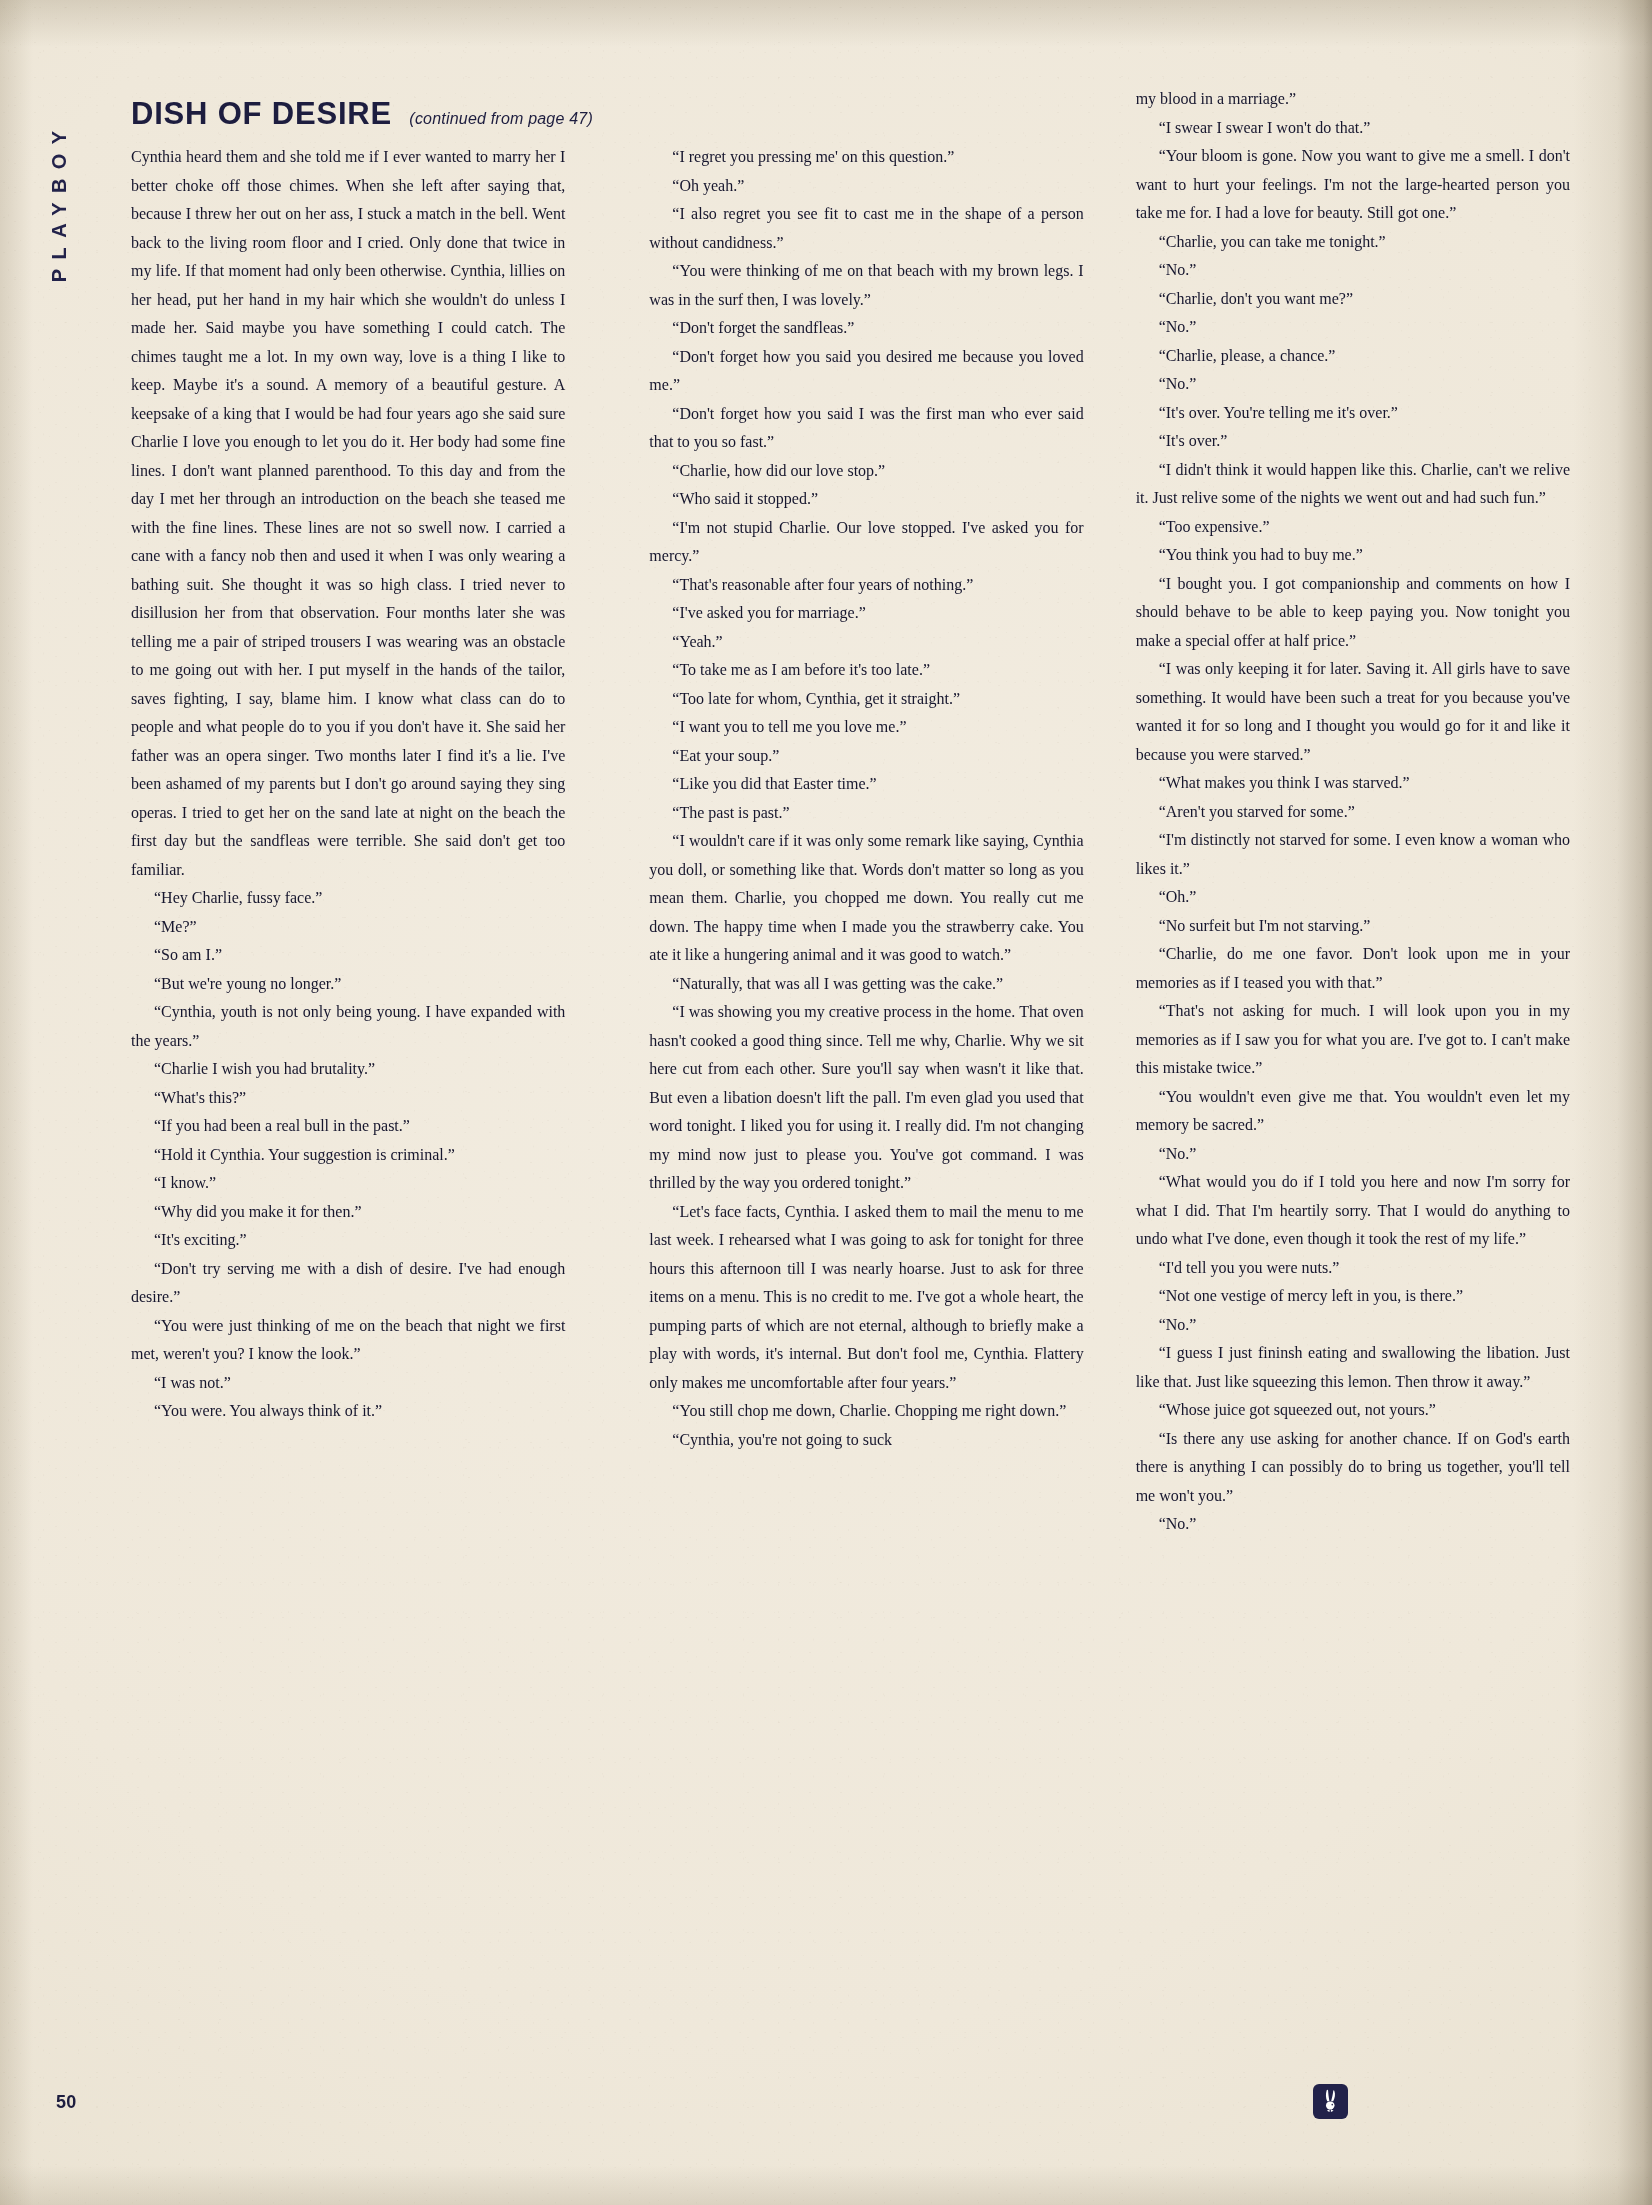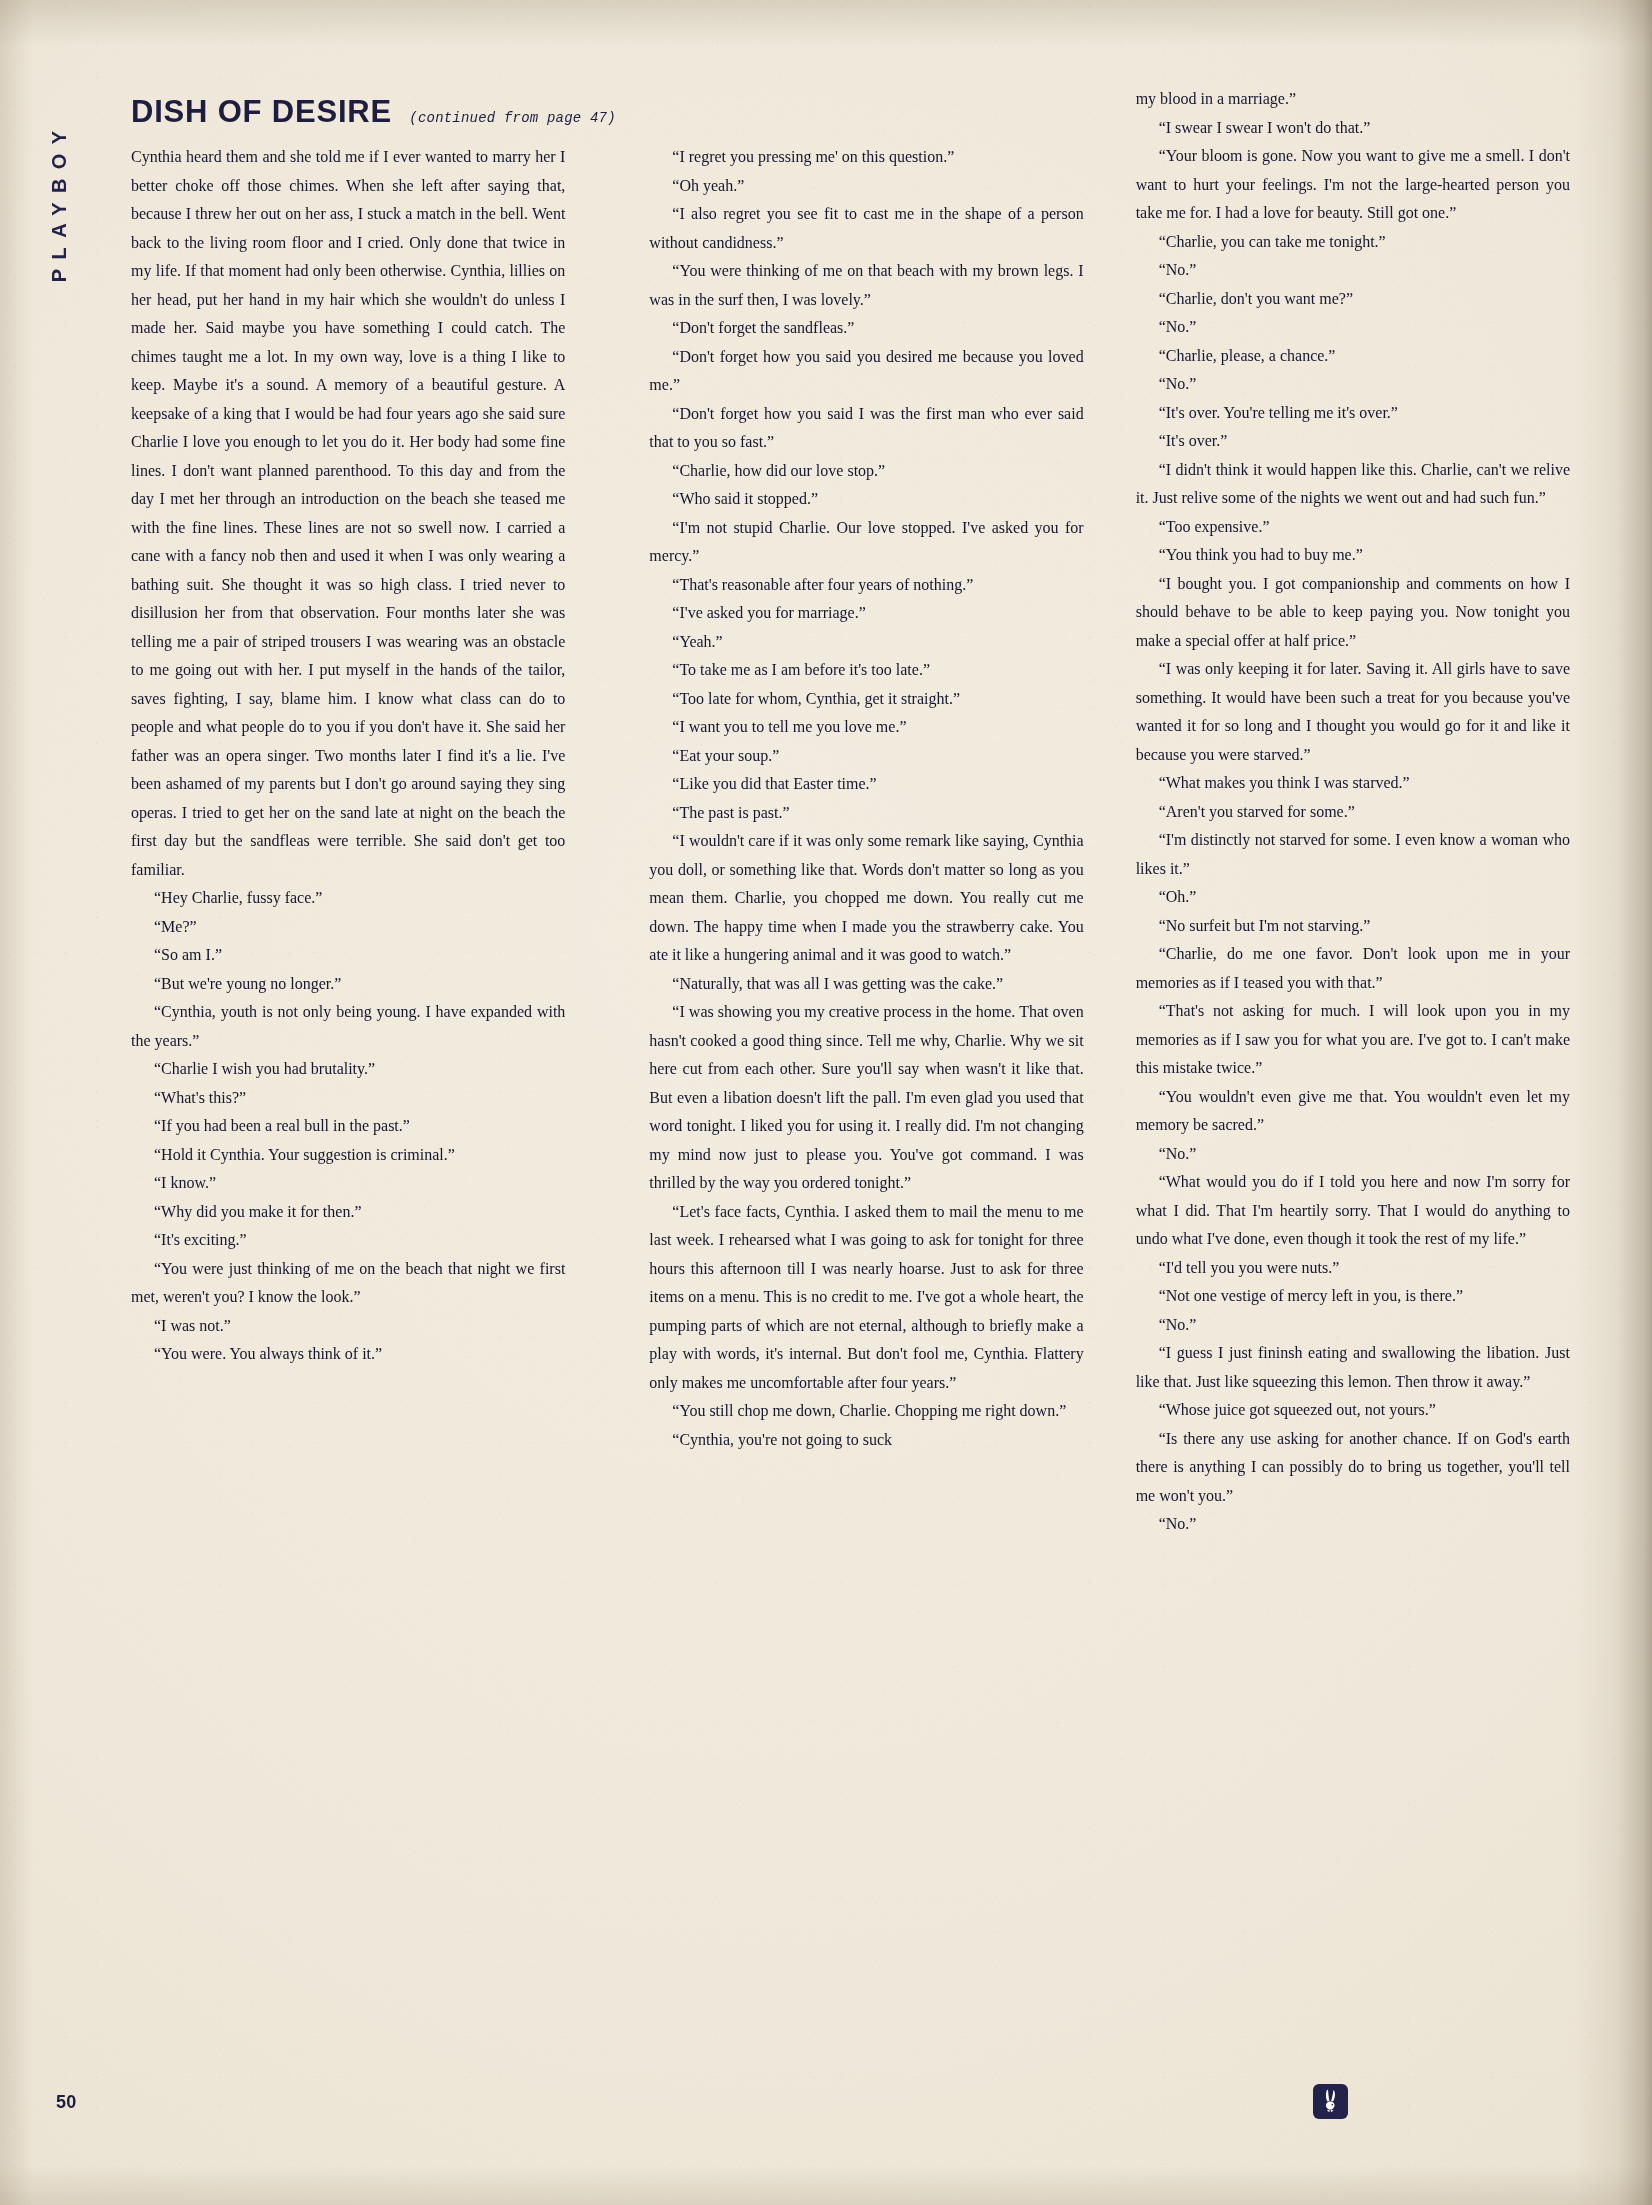--- a/index.html
+++ b/index.html
@@ -102,23 +102,23 @@
     gap: 17.4px;
   }
   .headline-title {
     font-family: "Liberation Sans", sans-serif;
     font-weight: bold;
     font-size: 31px;
     letter-spacing: 0.8px;
     color: #1d1d3f;
   }
   .headline-cont {
-    font-family: Liberation Mono, monospace;
+    font-family: Liberation Sans, sans-serif;
     font-style: italic;
-    font-size: 14px;
+    font-size: 16px;
     color: #1d1d3f;
     letter-spacing: 0.2px;
     margin-top: 28px;
   }
 
   
   .columns {
     position: absolute;
     left: 131px;
     top: 143px;
@@ -201,20 +201,21 @@
         <p>“So am I.”</p>
         <p>“But we're young no longer.”</p>
         <p>“Cynthia, youth is not only being young. I have expanded with the years.”</p>
         <p>“Charlie I wish you had brutality.”</p>
         <p>“What's this?”</p>
         <p>“If you had been a real bull in the past.”</p>
         <p>“Hold it Cynthia. Your suggestion is criminal.”</p>
         <p>“I know.”</p>
         <p>“Why did you make it for then.”</p>
         <p>“It's exciting.”</p>
+        <p>“Don't try serving me with a dish of desire. I've had enough desire.”</p>
         <p>“You were just thinking of me on the beach that night we first met, weren't you? I know the look.”</p>
         <p>“I was not.”</p>
         <p>“You were. You always think of it.”</p>
       </div>
     <div class="column col-2">
         <p>“I regret you pressing me' on this question.”</p>
         <p>“Oh yeah.”</p>
         <p>“I also regret you see fit to cast me in the shape of a person without candidness.”</p>
         <p>“You were thinking of me on that beach with my brown legs. I was in the surf then, I was lovely.”</p>
         <p>“Don't forget the sandfleas.”</p>

